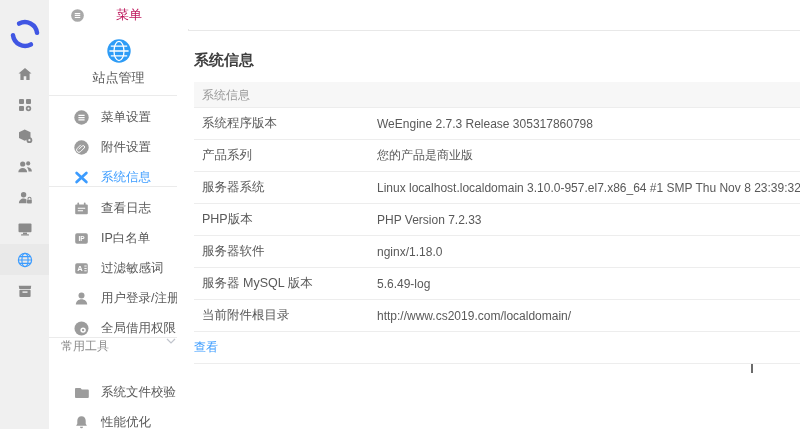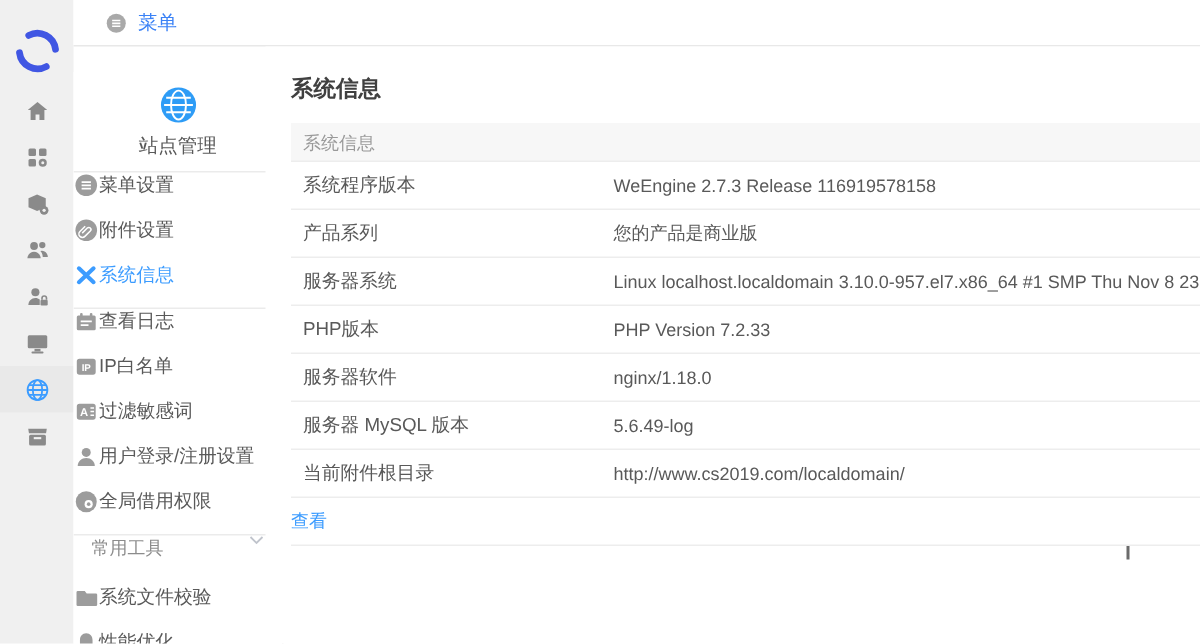--- a/index.html
+++ b/index.html
@@ -14,55 +14,55 @@
   .rail-logo { width:30px; height:30px; margin:19px auto 9px; display:block; }
   .rail-item { height:31px; display:flex; align-items:center; justify-content:center; color:#8a8a8a; cursor:pointer; }
   .rail-item svg { width:18px; height:18px; }
   .rail-item.active { color:#3c9cff; background:#e9e9e9; }
   
   .topbar {
     position:absolute; left:49px; right:0; top:0; height:31px; background:#fff;
     border-bottom:1px solid #e8e8e8; display:flex; align-items:center;
     padding-left:21px; gap:7px;
   }
-  .topbar-label { color:#3b82f6; font-size:13px; }
+  .topbar-label { color:#be185d; font-size:13px;margin-left:24px; }
   
   .sidebar {
-    position:absolute; left:49px; top:48px; bottom:0; width:140px; background:#fff;
+    position:absolute; left:49px; top:29px; bottom:0; width:140px; background:#fff;
     border-right:1px solid #e8e8e8; overflow:hidden;
   }
   .sb-header {
     height:67px; border-bottom:1px solid #ebebeb;
     display:flex; flex-direction:column; align-items:center; justify-content:center; gap:5px;
     cursor:pointer;
   }
   .sb-header-label { color:#595959; font-size:13px; }
   .menu-group { border-bottom:1px solid #ebebeb; }
   .menu-item {
-    height:30px; display:flex; align-items:flex-start; padding-left:0; 
+    height:30px; display:flex; align-items:flex-end; padding-left:24px; gap:11px;
     color:#595959; font-size:12.5px; cursor:pointer; white-space:nowrap;
   }
   .menu-item svg { width:17px; height:17px; flex:0 0 17px; color:#9c9c9c; }
   .menu-item.active { color:#3c9cff; }
   .section-header {
     height:29px; display:flex; align-items:flex-start; justify-content:space-between;
     padding:0 12px; color:#8c8c8c; font-size:12px; cursor:pointer;
   }
   .tools-group { padding-top:4px; }
   
   .main { position:absolute; left:177px; top:31px; right:0; bottom:0; background:#fff; overflow:hidden; }
   .page-title { margin:20px 0 0 17px; font-size:15px; font-weight:bold; color:#404040; line-height:18px; }
   .panel { margin:13px 0 0 17px; }
   .panel-header {
     height:26px; line-height:26px; background:#f7f7f7; color:#999;
     padding-left:8px; font-size:12px; border-bottom:1px solid #ededed;
   }
   .row {
     display:flex; height:32px; align-items:center;
-    border-bottom:1px solid #ededed; overflow:hidden; white-space:nowrap;gap:32px;
+    border-bottom:1px solid #ededed; overflow:hidden; white-space:nowrap;
   }
   .row-label { width:183px; padding-left:8px; flex:0 0 183px; color:#595959; font-size:12.5px; }
   .row-value { color:#595959; font-size:12px; }
   .row-value a { color:#3c9cff; text-decoration:none; cursor:pointer; }
   .caret-artifact { position:absolute; left:751px; top:364px; width:2px; height:9px; background:#6b6b6b; }
 </style>
 </head>
 <body>
 
 <div class="rail">
@@ -270,21 +270,21 @@
 </div>
 
 <div class="main">
   <div class="page-title">系统信息</div>
 
   <div class="panel">
     <div class="panel-header">系统信息</div>
 
     <div class="row">
       <div class="row-label">系统程序版本</div>
-      <div class="row-value">WeEngine 2.7.3 Release 116919578158</div>
+      <div class="row-value">WeEngine 2.7.3 Release 305317860798</div>
     </div>
     <div class="row">
       <div class="row-label">产品系列</div>
       <div class="row-value">您的产品是商业版</div>
     </div>
     <div class="row">
       <div class="row-label">服务器系统</div>
       <div class="row-value">Linux localhost.localdomain 3.10.0-957.el7.x86_64 #1 SMP Thu Nov 8 23:39:32 UTC 2018 x86_64</div>
     </div>
     <div class="row">

